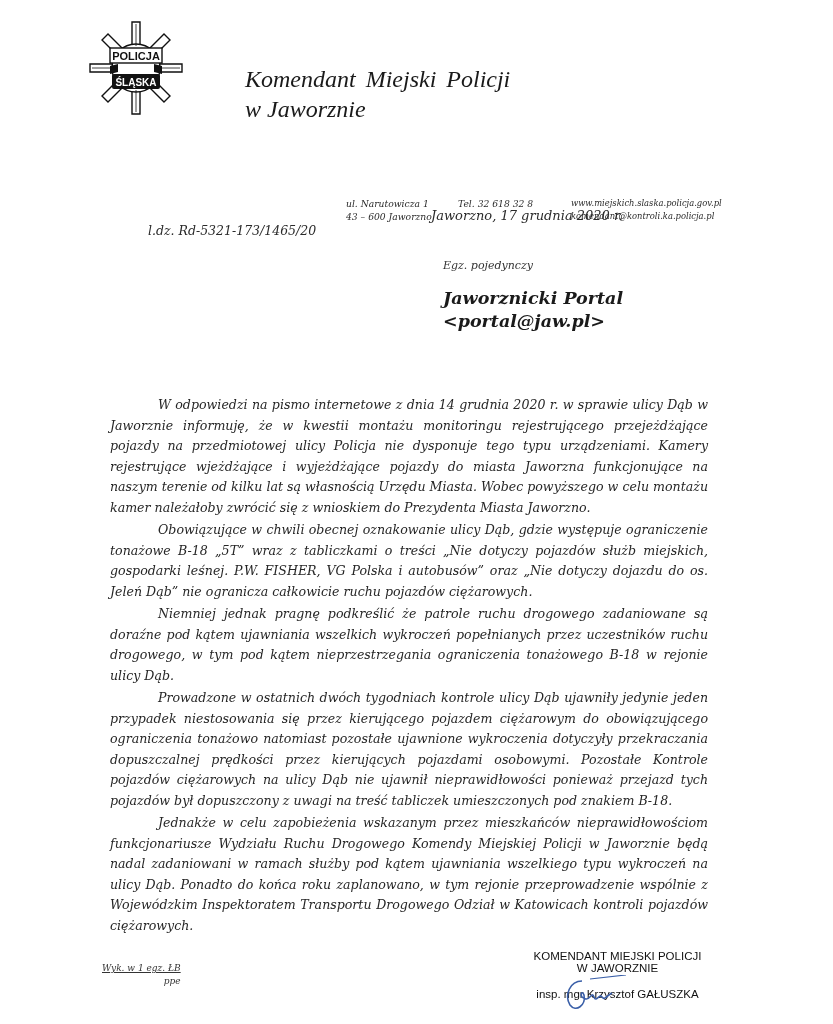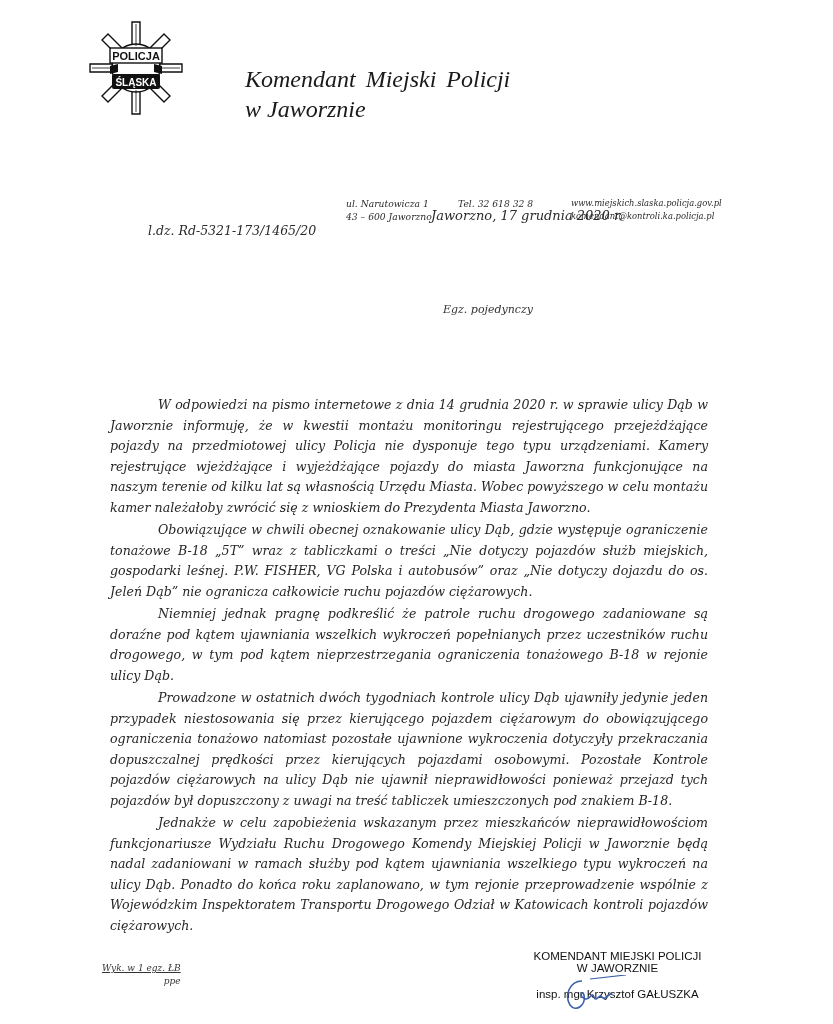--- a/index.html
+++ b/index.html
@@ -10,21 +10,21 @@
   .title { left: 245px; top: 64px; font-family: "Liberation Serif", serif; font-style: italic;
            font-size: 24px; line-height: 30px; color: #1a1a1a; }
   .title .l1 { word-spacing: 4px; }
   .contact { top: 161px; font-family: "DejaVu Serif", serif; font-style: italic; font-size: 9.2px;
              line-height: 13px; color: #2a2a2a; margin-top: 36px; }
   .c-addr { left: 346px; }
   .c-tel { left: 458px; }
   .c-web { left: 571px; font-size: 8.4px; }
   .date { left: 431px; top: 208px; font-style: italic; font-size: 13px; color: #2a2a2a; }
   .ref { left: 104px; top: 223px; font-style: italic; font-size: 12.5px; color: #2a2a2a; margin-left: 44px; }
-  .copy { left: 443px; top: 259px; font-style: italic; font-size: 11px; color: #333; margin-top: 44px; }
+  .copy { left: 443px; top: 259px; font-style: italic; font-size: 11px; color: #333; }
   .recipient { left: 443px; top: 287px; font-style: italic; font-weight: bold; font-size: 17.5px;
                line-height: 23px; color: #1a1a1a; }
   .body { left: 108px; top: 393px; width: 602px; font-style: italic; font-size: 12.6px;
           line-height: 20.5px; color: #262626; text-align: justify; }
   .body p { margin: 2px; text-indent: 48px; }
   .sig { left: 520px; top: 950px; width: 195px; font-family: "Liberation Sans", sans-serif;
          font-size: 11.5px; color: #111; text-align: center; }
   .sig .r1 { white-space: nowrap; }
   .sig .r3 { margin-top: 14px; white-space: nowrap; }
   .signature-mark { left: 560px; top: 975px; width: 70px; height: 40px; }
@@ -76,20 +76,22 @@
 <div class="abs contact c-web">
   <div>www.miejskich.slaska.policja.gov.pl</div>
   <div>komendant@kontroli.ka.policja.pl</div>
 </div>
 
 <div class="abs date">Jaworzno, 17 grudnia  2020 r.</div>
 <div class="abs ref">l.dz. Rd-5321-173/1465/20</div>
 
 <div class="abs copy">Egz. pojedynczy</div>
 <div class="abs recipient">
+  <div>Jaworznicki Portal</div>
+  <div>&lt;portal@jaw.pl&gt;</div>
 </div>
 
 <div class="abs body">
   <p>W odpowiedzi na pismo internetowe z dnia 14 grudnia 2020 r. w sprawie ulicy Dąb w Jaworznie informuję, że w kwestii montażu monitoringu rejestrującego przejeżdżające pojazdy na przedmiotowej ulicy Policja nie dysponuje tego typu urządzeniami. Kamery rejestrujące wjeżdżające i wyjeżdżające pojazdy do miasta Jaworzna funkcjonujące na naszym terenie od kilku lat są własnością Urzędu Miasta. Wobec powyższego w celu montażu kamer należałoby zwrócić się z wnioskiem do Prezydenta Miasta Jaworzno.</p>
   <p>Obowiązujące w chwili obecnej oznakowanie ulicy Dąb, gdzie występuje ograniczenie tonażowe B-18 „5T” wraz z tabliczkami o treści „Nie dotyczy pojazdów służb miejskich, gospodarki leśnej. P.W. FISHER, VG Polska i autobusów” oraz „Nie dotyczy dojazdu do os. Jeleń Dąb” nie ogranicza całkowicie ruchu pojazdów ciężarowych.</p>
   <p>Niemniej jednak pragnę podkreślić że patrole ruchu drogowego  zadaniowane są doraźne pod kątem ujawniania wszelkich wykroczeń popełnianych przez uczestników ruchu drogowego, w tym pod kątem nieprzestrzegania ograniczenia tonażowego B-18 w rejonie ulicy Dąb.</p>
   <p>Prowadzone w ostatnich dwóch tygodniach kontrole ulicy Dąb ujawniły jedynie jeden przypadek niestosowania się przez kierującego pojazdem ciężarowym do obowiązującego ograniczenia tonażowo natomiast pozostałe ujawnione wykroczenia dotyczyły przekraczania dopuszczalnej prędkości przez kierujących pojazdami osobowymi. Pozostałe Kontrole pojazdów ciężarowych na ulicy Dąb nie ujawnił nieprawidłowości ponieważ przejazd tych pojazdów był dopuszczony z uwagi na treść tabliczek umieszczonych pod znakiem B-18.</p>
   <p>Jednakże w celu zapobieżenia wskazanym przez mieszkańców nieprawidłowościom funkcjonariusze Wydziału Ruchu Drogowego Komendy Miejskiej Policji w Jaworznie będą nadal zadaniowani w ramach służby pod kątem ujawniania wszelkiego typu wykroczeń na ulicy Dąb. Ponadto do końca roku zaplanowano, w tym rejonie przeprowadzenie wspólnie z Wojewódzkim Inspektoratem Transportu Drogowego Odział w Katowicach kontroli pojazdów ciężarowych.</p>
 </div>
 

